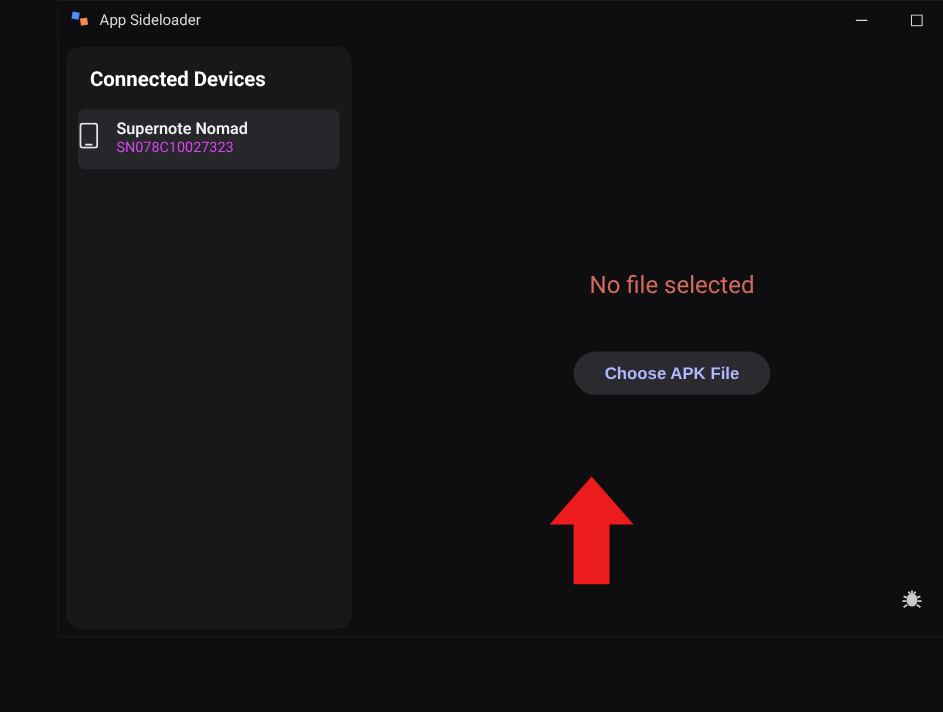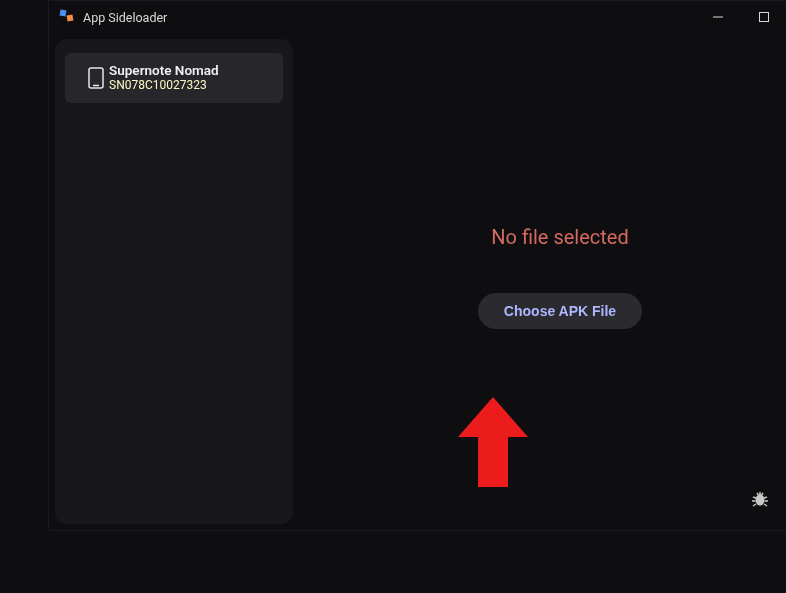--- a/index.html
+++ b/index.html
@@ -50,33 +50,33 @@
   .sidebar-title {
     color: #ffffff;
     font-size: 17px;
     font-weight: 700;
     padding: 4px 14px 14px 14px;
   }
   .device-item {
     background: #26262b;
     border-radius: 6px;
     margin: 0 4px;
-    padding: 9px 22px;
-    display:flex;
-    align-items:center;
-    gap:4px;
+    padding: 9px 0;
+    display:flex;
+    align-items:flex-start;
+    gap:14px;
   }
   .device-icon {
     width:18px;height:26px;
     display:flex;align-items:center;justify-content:center;
     color:#e6e6e6;
   }
   .device-text { display:flex; flex-direction:column; }
   .device-name { color:#f0f0f0; font-size:13.5px; font-weight:600; line-height:1.2; }
-  .device-serial { color:#fef9c3; font-size:12px; line-height:1.3; }
+  .device-serial { color:#d946ef; font-size:12px; line-height:1.3; }
   .main {
     flex:1;
     position:relative;
     display:flex;
     flex-direction:column;
     align-items:center;
     justify-content:center;
   }
   .status-text {
     color:#d46a5e;
@@ -157,20 +157,21 @@
       <svg width="10" height="10" viewBox="0 0 10 10">
           <line x1="0" y1="0" x2="10" y2="10" stroke="#d8d8d8" stroke-width="1.2"></line>
           <line x1="10" y1="0" x2="0" y2="10" stroke="#d8d8d8" stroke-width="1.2"></line>
         </svg>
     </div>
   </div>
 
   <div class="body">
 
     <div class="sidebar">
+      <div class="sidebar-title">Connected Devices</div>
       <div class="device-item">
         <span class="device-icon">
           <svg width="16" height="22" viewBox="0 0 16 22">
             <rect x="1" y="1" width="14" height="20" rx="2" fill="none" stroke="#e6e6e6" stroke-width="1.5"></rect>
             <line x1="5" y1="18.5" x2="11" y2="18.5" stroke="#e6e6e6" stroke-width="1.5"></line>
           </svg>
         </span>
         <div class="device-text">
           <div class="device-name">Supernote Nomad</div>
           <div class="device-serial">SN078C10027323</div>

